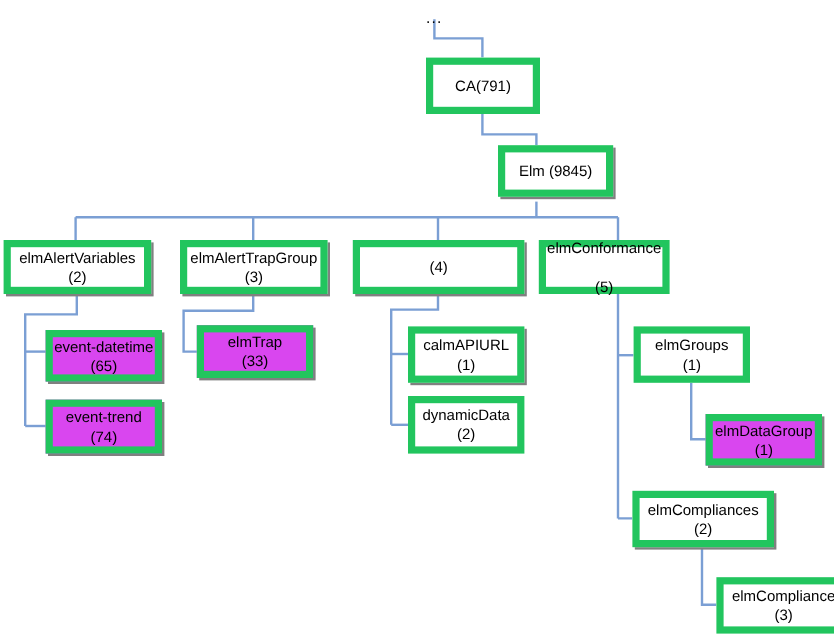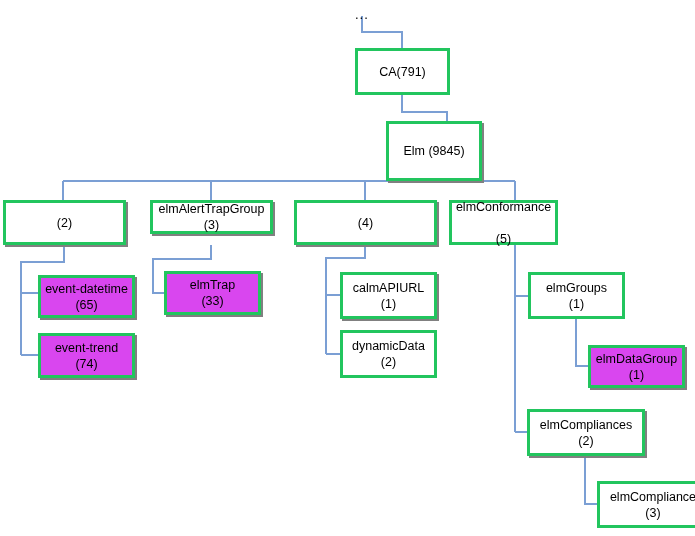--- a/index.html
+++ b/index.html
@@ -29,21 +29,21 @@
     box-sizing: border-box;
     display: flex;
     flex-direction: column;
     align-items: center;
     justify-content: center;
     text-align: center;
     font-size: 12.5px;
     line-height: 1.28;
     color: #000000;
     background: #ffffff;
-    border: 3px solid #22c55e;
+    border: 6px solid #22c55e;
     white-space: nowrap;
     z-index: 2;
   }
   .node .nlabel { display: block; }
   .node .ncount { display: block; }
   .node.shadow {
     box-shadow: 2px 2px 0 0 #808080;
   }
   .node.highlight {
     background: #d946ef;
@@ -97,30 +97,31 @@
     </g>
   </svg>
 
   <div class="ellipsis" style="left:355px; top:8px;">...</div>
 
   <div class="node" style="left:355px; top:48px; width:95px; height:47px;">
     <span class="nlabel">CA(791)</span>
 
   </div>
 
-  <div class="node shadow" style="left:386px; top:121px; width:96px; height:60px;">
+  <div class="node shadow" style="left:415px; top:121px; width:96px; height:43px;">
     <span class="nlabel">Elm (9845)</span>
 
   </div>
 
   <div class="node shadow" style="left:3px; top:200px; width:123px; height:45px;">
+    <span class="nlabel">elmAlertVariables</span>
     <span class="ncount">(2)</span>
   </div>
 
-  <div class="node shadow" style="left:150px; top:200px; width:123px; height:34px;">
+  <div class="node shadow" style="left:150px; top:200px; width:123px; height:45px;">
     <span class="nlabel">elmAlertTrapGroup</span>
     <span class="ncount">(3)</span>
   </div>
 
   <div class="node shadow" style="left:294px; top:200px; width:143px; height:45px;">
     <span class="ncount">(4)</span>
   </div>
 
   <div class="node" style="left:449px; top:200px; width:109px; height:45px;gap:16px;">
     <span class="nlabel">elmConformance</span>

